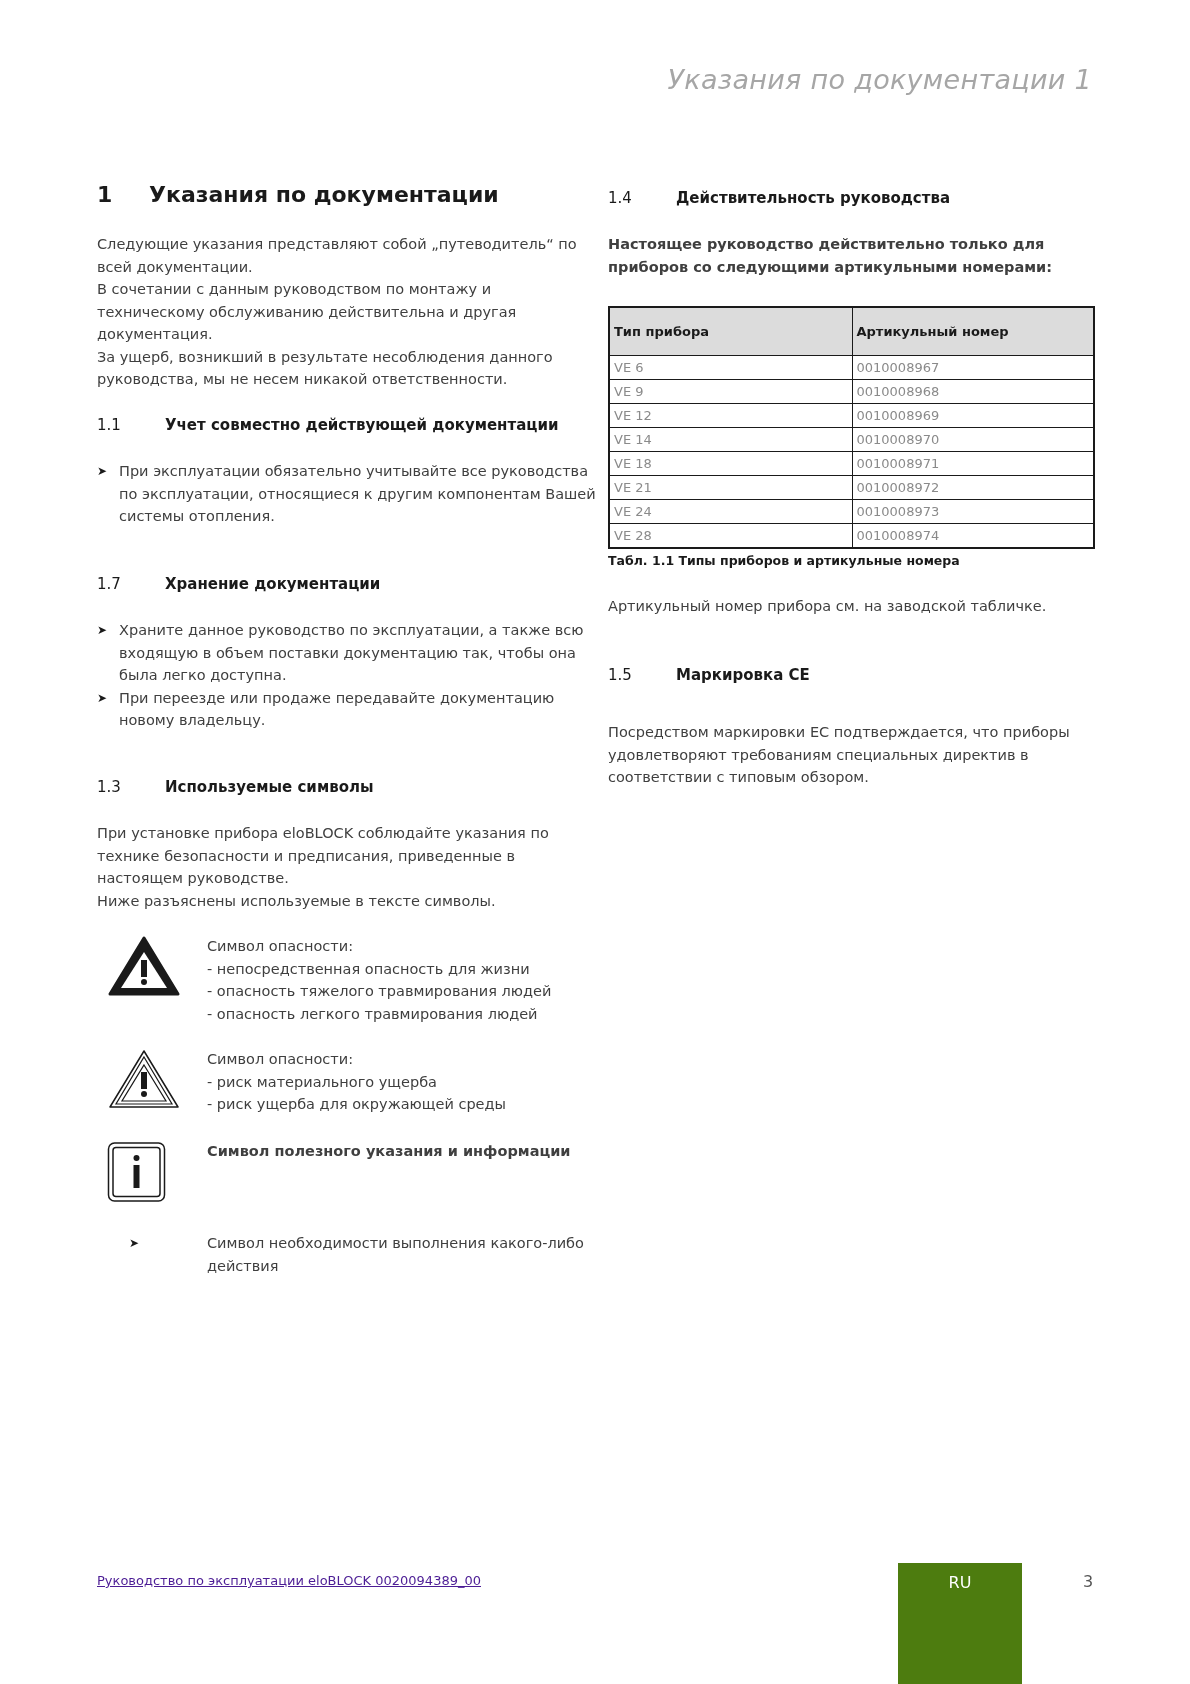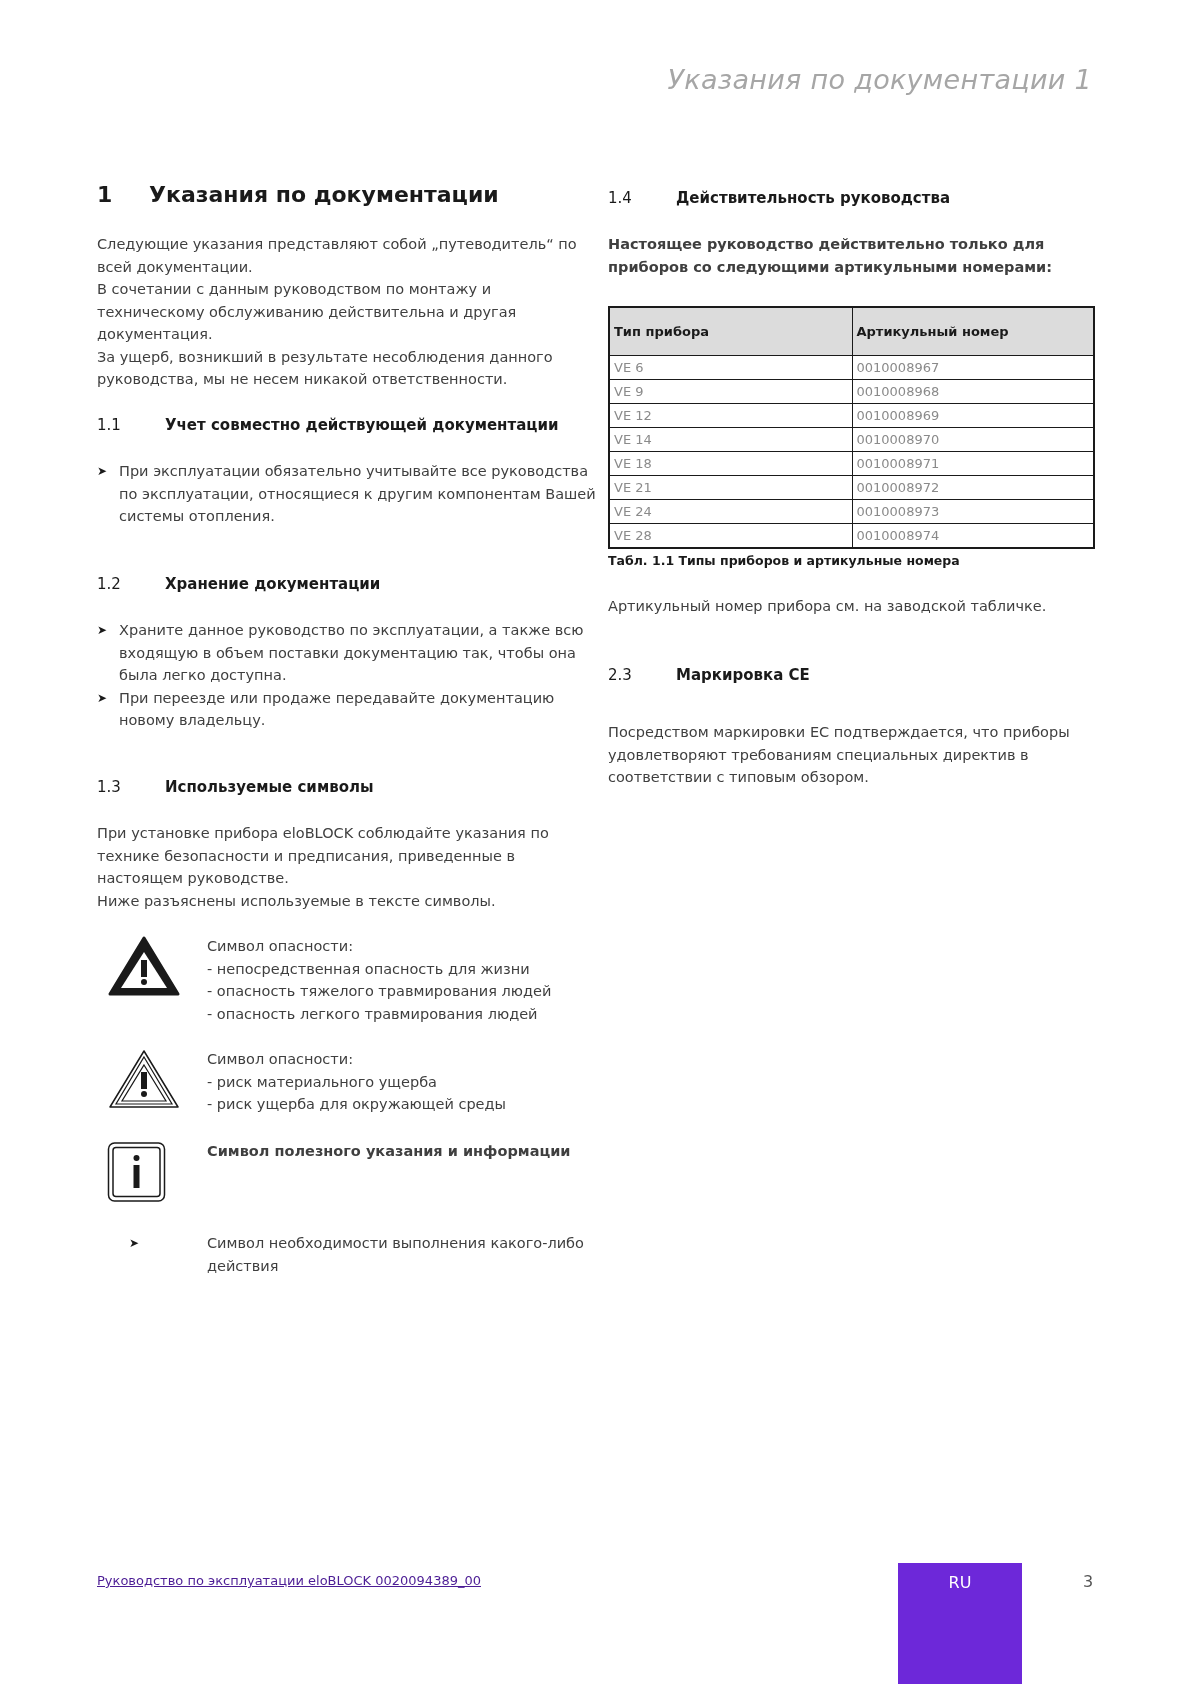--- a/index.html
+++ b/index.html
@@ -109,21 +109,21 @@
       font-size: 13px;
       color: #4c1d95;
       text-decoration: underline;
     }
     .lang-tab {
       position: absolute;
       left: 898px;
       top: 1563px;
       width: 124px;
       height: 121px;
-      background: #6d28d9;
+      background: #4d7c0f;
       color: #ffffff;
       font-size: 16px;
       text-align: center;
       padding-top: 10px;
     }
     .page-num {
       position: absolute;
       left: 1083px;
       top: 1572px;
       font-size: 16px;
@@ -150,21 +150,21 @@
 
   <div class="h2" style="top:416px;">
     <span class="num">1.1</span>
     <span>Учет совместно действующей документации</span>
   </div>
   <ul class="bullets" style="top:460px;">
     <li><span class="arrow">➤</span><span>При эксплуатации обязательно учитывайте все руководства по эксплуатации, относящиеся к другим компонентам Вашей системы отопления.</span></li>
   </ul>
 
   <div class="h2" style="top:575px;">
-    <span class="num">1.2</span>
+    <span class="num">1.7</span>
     <span>Хранение документации</span>
   </div>
   <ul class="bullets" style="top:619px;">
     <li><span class="arrow">➤</span><span>Храните данное руководство по эксплуатации, а также всю входящую в объем поставки документацию так, чтобы она была легко доступна.</span></li>
     <li><span class="arrow">➤</span><span>При переезде или продаже передавайте документацию новому владельцу.</span></li>
   </ul>
 
   <div class="h2" style="top:778px;">
     <span class="num">1.3</span>
     <span>Используемые символы</span>
@@ -282,21 +282,21 @@
           <td>0010008974</td>
         </tr>
     </tbody>
   </table>
 
   <div class="caption">Табл. 1.1 Типы приборов и артикульные номера</div>
 
   <div class="para" style="top:595px; width:490px;">Артикульный номер прибора см. на заводской табличке.</div>
 
   <div class="h2" style="top:666px;">
-    <span class="num">2.3</span>
+    <span class="num">1.5</span>
     <span>Маркировка CE</span>
   </div>
   <div class="para" style="top:710px; width:490px;margin-top:11px;">Посредством маркировки EC подтверждается, что приборы удовлетворяют требованиям специальных директив в соответствии с типовым обзором.</div>
 
 </div>
 
 <div class="footer-text">Руководство по эксплуатации eloBLOCK 0020094389_00</div>
 <div class="lang-tab">
   <span>RU</span>
 </div>

